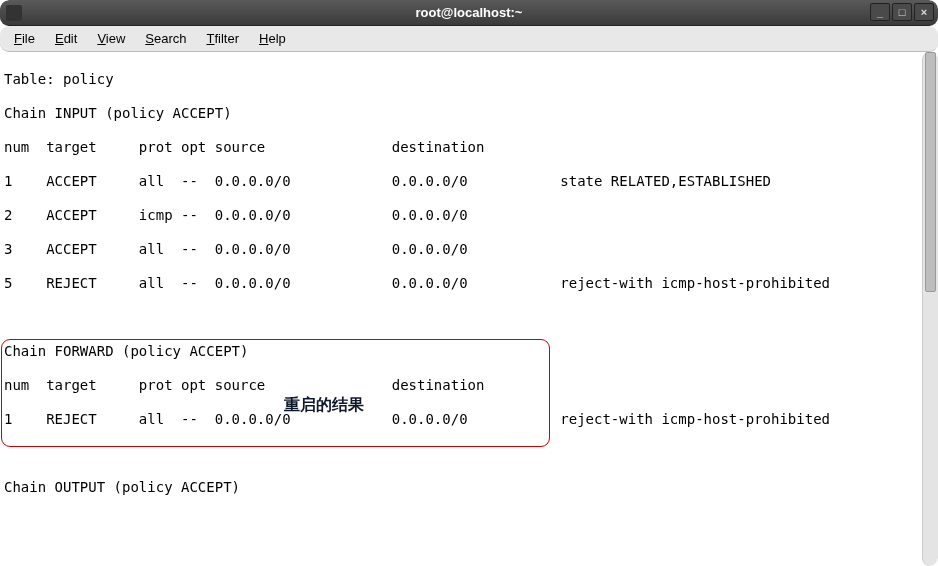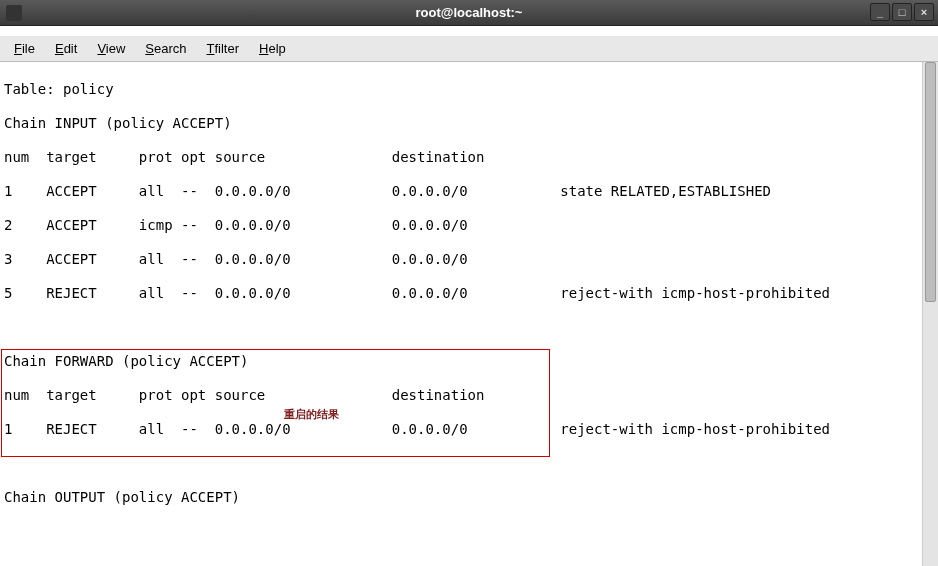--- a/index.html
+++ b/index.html
@@ -1,15 +1,15 @@
 <!DOCTYPE html>
 <html><head>
 <meta charset="utf-8">
 <style>
-  * { margin: 0; padding: 0; box-sizing: border-box; }
+  * { margin: 0; padding: 0; box-sizing: border-box; border-radius: 9px; }
   html, body { width: 938px; height: 566px; overflow: hidden; font-family: sans-serif; background: #fff; }
   .titlebar {
     height: 26px;
     background: linear-gradient(to bottom, #5a5a5a, #3a3a3a);
     display: flex;
     align-items: center;
     color: #fff;
     font-size: 13px;
     font-weight: bold;
     position: relative;
@@ -27,21 +27,20 @@
     cursor: pointer; border-radius: 2px;
   }
   .menubar {
     height: 26px;
     background: #e8e8e8;
     border-bottom: 1px solid #bbb;
     display: flex; align-items: center;
     padding: 0 6px;
     gap: 4px;
     font-size: 13px;
-    margin-top: 10px;
   }
   .menu-item { padding: 2px 8px; cursor: pointer; }
   .menu-item .accel { text-decoration: underline; }
   .term-wrap {
     position: relative;
     width: 100%;
     height: calc(566px - 26px - 26px);
     background: #fff;
     display: flex;
   }
@@ -66,23 +65,23 @@
     position: absolute;
     top: 0; left: 2px; right: 2px;
     height: 240px;
     background: #bdbdbd;
     border: 1px solid #999;
     border-radius: 2px;
   }
   .line { height: 17px; }
   .annot {
     position: absolute;
-    color: #7f1d1d;
+    color: #0f172a;
     font-family: sans-serif;
-    font-size: 11px;
+    font-size: 16px;
     font-weight: bold;
   }
   .rectangle {
     position: absolute;
     border: 1px solid #d00000;
     pointer-events: none;
   }
 </style>
 </head>
 <body>

